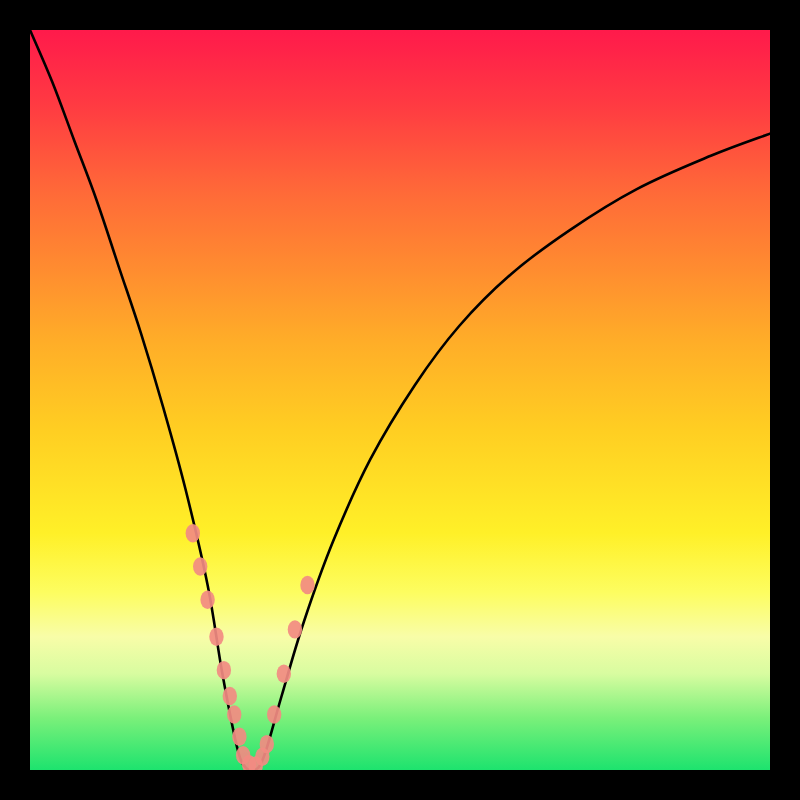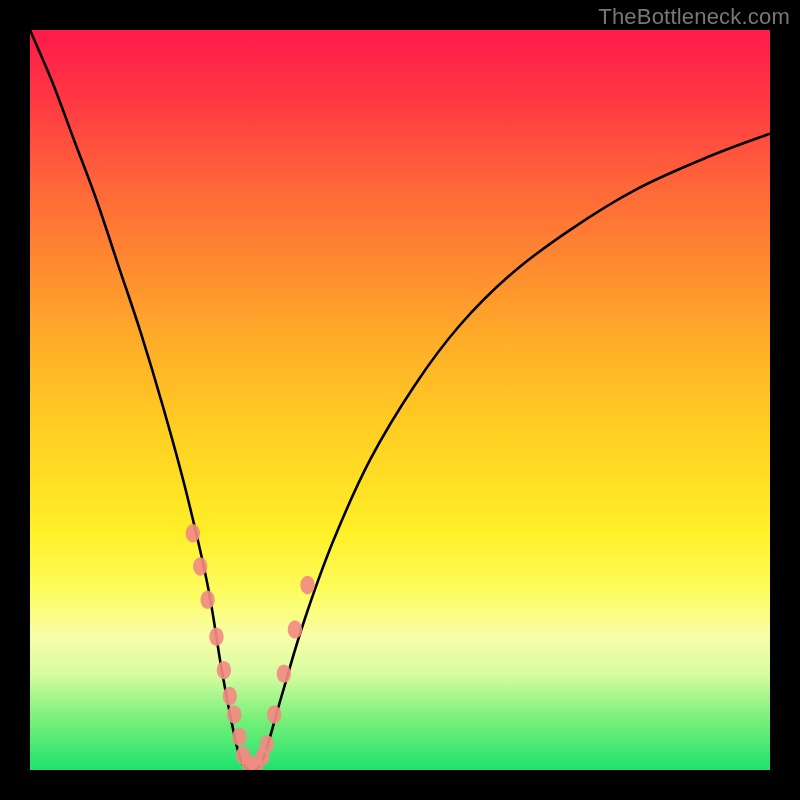--- a/index.html
+++ b/index.html
@@ -54,21 +54,20 @@
     left: 0;
     top: 0;
     width: 740px;
     height: 740px;
   }
 </style>
 </head>
 <body>
 
 <div class="frame">
-  <div class="watermark">TheBottleneck.com</div>
 
   <div class="plot">
     <svg class="curve" viewBox="0 0 740 740" preserveAspectRatio="none">
       <path id="curve-path" fill="none" stroke="#000" stroke-width="2.6" stroke-linejoin="round" stroke-linecap="round" d="M 0.00 0.00 C 4.00 9.32, 14.21 31.82, 22.20 51.80 C 30.19 71.78, 36.41 89.69, 44.40 111.00 C 52.39 132.31, 58.61 147.56, 66.60 170.20 C 74.59 192.84, 80.81 212.82, 88.80 236.80 C 96.79 260.78, 103.01 278.09, 111.00 303.40 C 118.99 328.71, 125.21 349.43, 133.20 377.40 C 141.19 405.37, 147.41 426.83, 155.40 458.80 C 163.39 490.77, 170.94 521.70, 177.60 555.00 C 184.26 588.30, 187.07 614.50, 192.40 643.80 C 197.73 673.10, 203.20 701.15, 207.20 717.80 C 211.20 734.45, 211.94 732.30, 214.60 736.30 C 217.26 740.30, 219.34 740.00, 222.00 740.00 C 224.66 740.00, 226.74 740.30, 229.40 736.30 C 232.06 732.30, 232.80 730.45, 236.80 717.80 C 240.80 705.15, 244.94 688.64, 251.60 666.00 C 258.26 643.36, 264.48 619.97, 273.80 592.00 C 283.12 564.03, 291.41 539.90, 303.40 510.60 C 315.39 481.30, 325.75 457.17, 340.40 429.20 C 355.05 401.23, 368.82 379.18, 384.80 355.20 C 400.78 331.22, 411.88 315.98, 429.20 296.00 C 446.52 276.02, 461.02 261.52, 481.00 244.20 C 500.98 226.88, 517.56 215.12, 540.20 199.80 C 562.84 184.48, 581.49 172.42, 606.80 159.10 C 632.11 145.78, 656.82 135.79, 680.80 125.80 C 704.78 115.81, 729.34 107.60, 740.00 103.60"></path>
       <g id="dots">
           <ellipse cx="162.80" cy="503.20" rx="7.2" ry="9.2" fill="#f28b82" fill-opacity="0.92"></ellipse>
           <ellipse cx="170.20" cy="536.50" rx="7.2" ry="9.2" fill="#f28b82" fill-opacity="0.92"></ellipse>
           <ellipse cx="177.60" cy="569.80" rx="7.2" ry="9.2" fill="#f28b82" fill-opacity="0.92"></ellipse>
           <ellipse cx="186.48" cy="606.80" rx="7.2" ry="9.2" fill="#f28b82" fill-opacity="0.92"></ellipse>
           <ellipse cx="193.88" cy="640.10" rx="7.2" ry="9.2" fill="#f28b82" fill-opacity="0.92"></ellipse>

